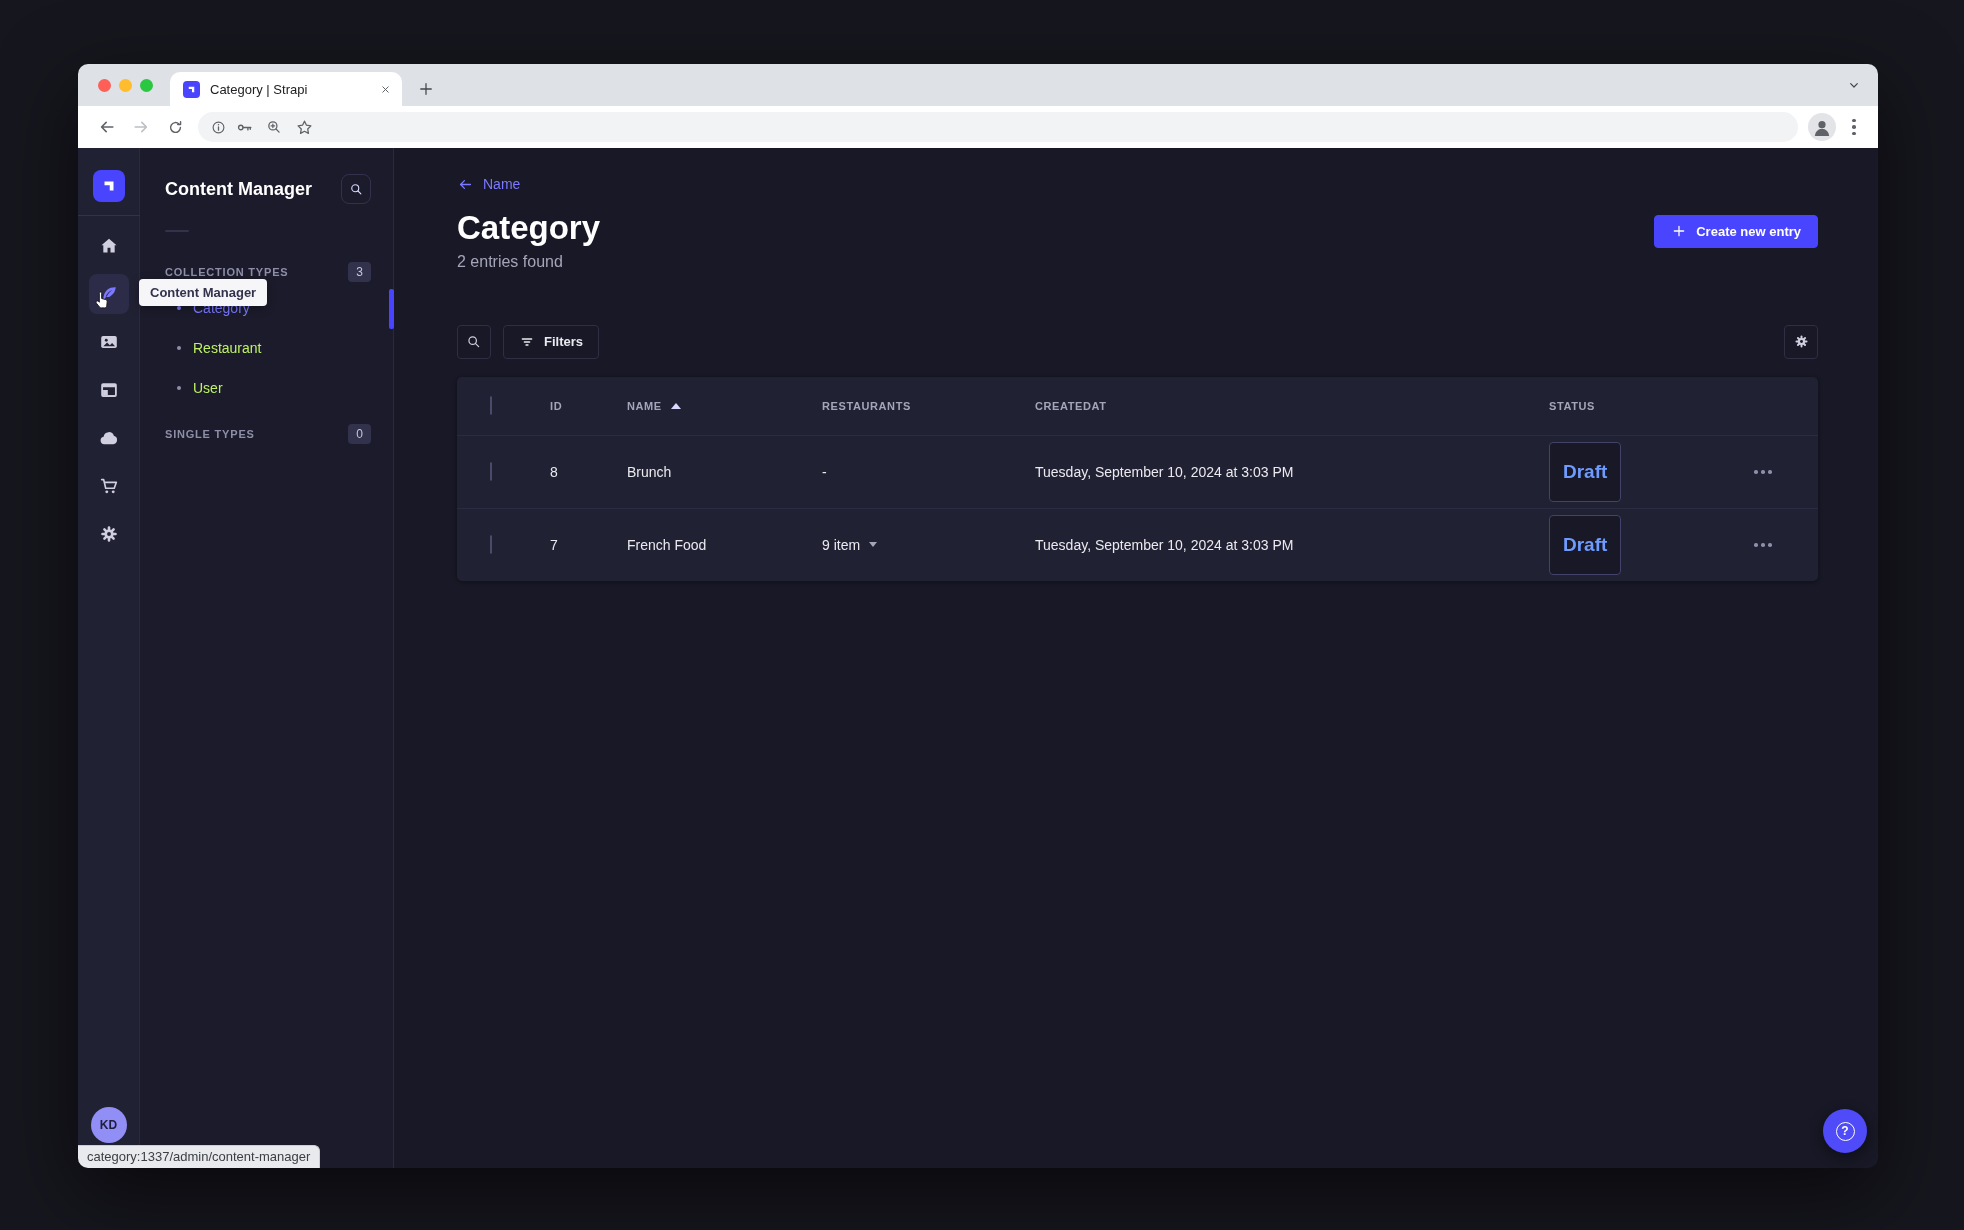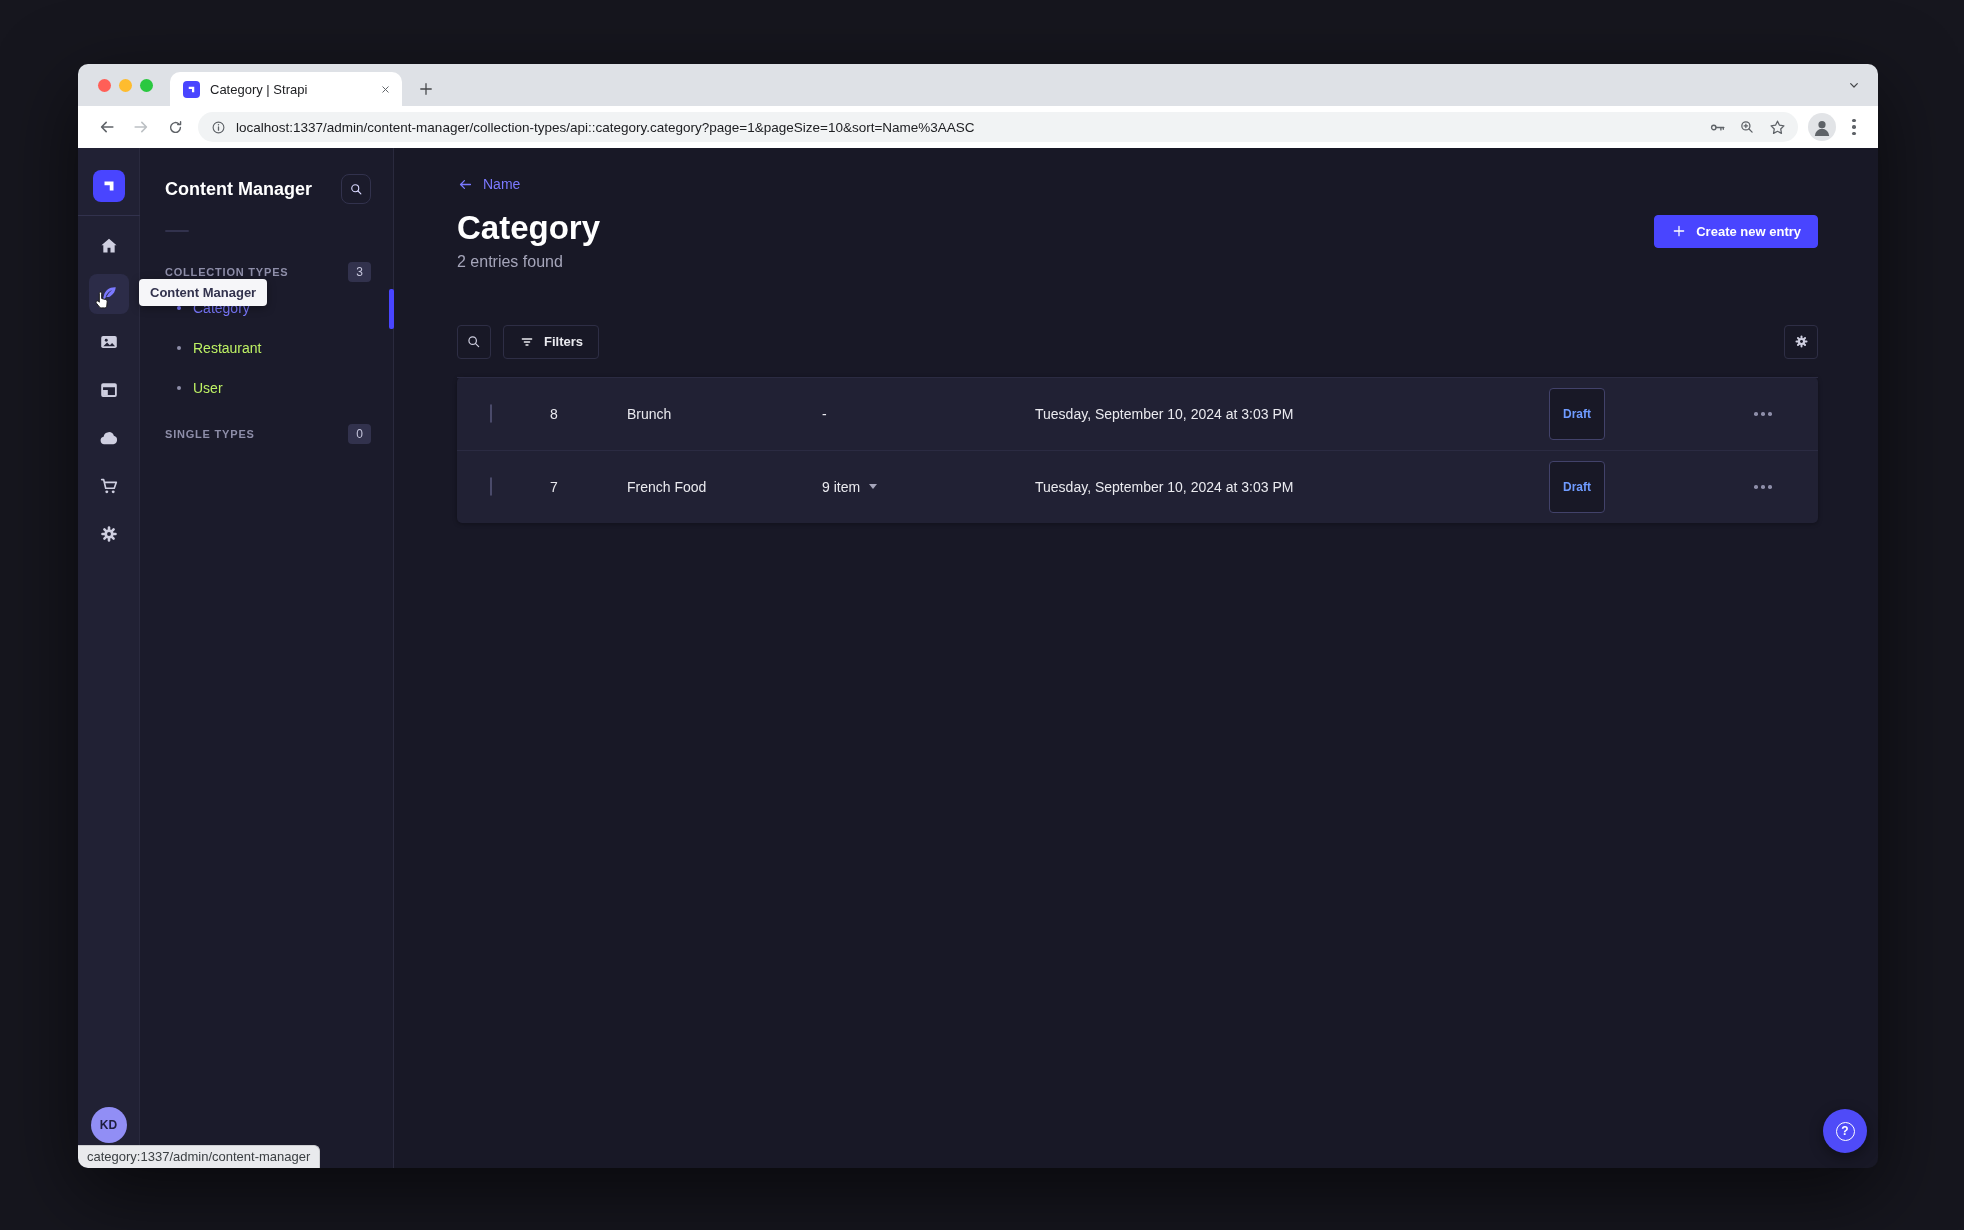--- a/index.html
+++ b/index.html
@@ -63,21 +63,21 @@
 .table{margin-top:18px;background:#212134;border-radius:5px;box-shadow:0 1px 4px rgba(3,3,5,.35)}
 .trow{display:grid;grid-template-columns:93px 77px 195px 213px 514px 193px 1fr;align-items:center}
 .trow.head{height:58px}
 .trow.body{height:73px;border-top:1px solid #2b2b42}
 .cb-wrap{padding-left:33px}
 .cb{width:21px;height:21px;border:1px solid #4a4a6a;border-radius:4px;background:transparent}
 .th{font-size:11px;font-weight:700;letter-spacing:.6px;color:#a5a5ba;display:flex;align-items:center;gap:9px}
 .tri-up{width:0;height:0;border-left:5px solid transparent;border-right:5px solid transparent;border-bottom:6px solid #d9d8ff}
 .td{font-size:14px;color:#eaeaef;display:flex;align-items:center;gap:9px}
 .caret{width:0;height:0;border-left:4.5px solid transparent;border-right:4.5px solid transparent;border-top:5px solid #a5a5ba}
-.badge{display:inline-block;padding:18px 13px;border:1px solid #42426a;border-radius:4px;background:#181826;color:#6f9bff;font-size:12px;font-weight:700}
+.badge{display:inline-block;padding:18px 13px;border:1px solid #42426a;border-radius:4px;background:#181826;color:#6f9bff;font-size:19px;font-weight:700}
 .dots{display:flex;gap:3.5px;padding-left:12px}
 .dots i{width:3.5px;height:3.5px;border-radius:50%;background:#8e8ea9}
 
 .fab{position:absolute;left:1823px;top:1109px;width:44px;height:44px;border-radius:50%;background:#4f4bf8;display:flex;align-items:center;justify-content:center;box-shadow:0 4px 14px rgba(0,0,0,.4);z-index:9;cursor:pointer}
 .fab .q{width:19px;height:19px;border:1.8px solid #fff;border-radius:50%;color:#fff;font-size:12px;font-weight:700;display:flex;align-items:center;justify-content:center}
 .statusbar{position:absolute;left:0;bottom:0;background:#e9eaed;border:1px solid #cdced1;border-left:none;border-bottom:none;border-radius:0 6px 0 0;padding:3px 9px 4px;font-size:13px;color:#3c4043;z-index:8;white-space:nowrap}
 svg{display:block}
 </style>
 </head>
 <body>
@@ -132,21 +132,20 @@
         </svg>
     </span>
     <div class="urlpill">
       <span>
         <svg width="17" height="17" viewBox="0 0 24 24">
             <circle cx="12" cy="12" r="7.6" stroke="#5f6368" stroke-width="1.6" fill="none"></circle>
             <path d="M12 11.2v4.6" stroke="#5f6368" stroke-width="1.8" stroke-linecap="round"></path>
             <circle cx="12" cy="8.2" r="1.05" fill="#5f6368"></circle>
           </svg>
       </span>
-      <span class="urltext">localhost:1337/admin/content-manager/collection-types/api::category.category?page=1&amp;pageSize=10&amp;sort=Name%3AASC</span>
       <span class="pillicon">
         <svg width="19" height="19" viewBox="0 0 24 24">
             <g stroke="#5f6368" stroke-width="1.7" fill="none" stroke-linecap="round">
               <circle cx="7.3" cy="12" r="2.8"></circle>
               <path d="M10.2 12H20M16.3 12v3M19.3 12v2.2"></path>
             </g>
           </svg>
       </span>
       <span class="pillicon">
         <svg width="18" height="18" viewBox="0 0 24 24">
@@ -326,20 +325,40 @@
                 <rect x="10.6" y="3.5" width="2.8" height="17" rx="1.4" transform="rotate(90 12 12)"></rect>
                 <rect x="10.6" y="3.5" width="2.8" height="17" rx="1.4" transform="rotate(135 12 12)"></rect>
                 <circle cx="12" cy="12" r="5"></circle>
               </g>
               <circle cx="12" cy="12" r="2.1" fill="#181826"></circle>
             </svg>
         </span>
       </div>
 
       <div class="table">
+        <div class="trow head">
+          <div class="cb-wrap"><span class="cb"></span></div>
+          <div class="th">
+              <span>ID</span>
+            </div>
+          <div class="th">
+              <span>NAME</span>
+              <span class="tri-up"></span>
+            </div>
+          <div class="th">
+              <span>RESTAURANTS</span>
+            </div>
+          <div class="th">
+              <span>CREATEDAT</span>
+            </div>
+          <div class="th">
+              <span>STATUS</span>
+            </div>
+          <div></div>
+        </div>
 
         <div class="trow body">
           <div class="cb-wrap"><span class="cb"></span></div>
           <div class="td">8</div>
           <div class="td">Brunch</div>
           <div class="td">-</div>
           <div class="td">Tuesday, September 10, 2024 at 3:03 PM</div>
           <div><span class="badge">Draft</span></div>
           <div class="dots">
               <i></i>

